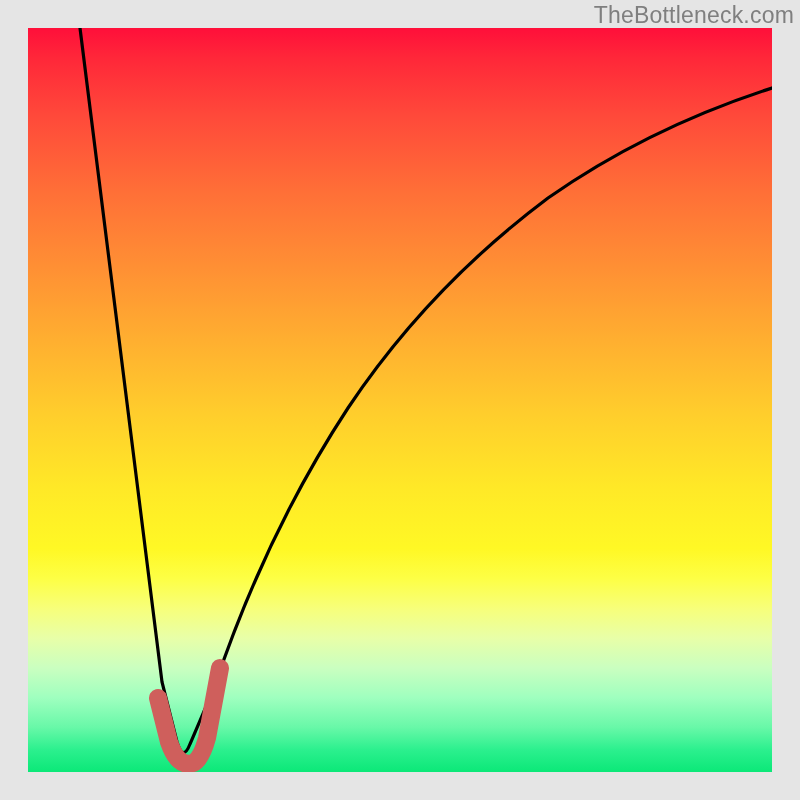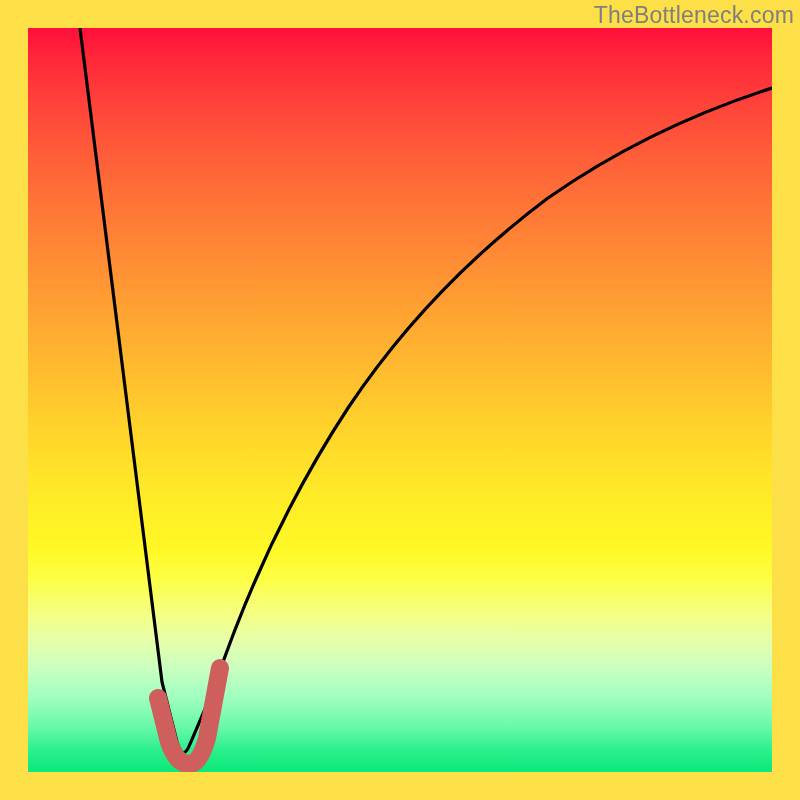--- a/index.html
+++ b/index.html
@@ -8,21 +8,21 @@
     width: 800px;
     height: 800px;
     overflow: hidden;
     background: #000;
     font-family: Arial, Helvetica, sans-serif;
   }
   .frame {
     position: relative;
     width: 800px;
     height: 800px;
-    background: #fde047;
+    background: #e5e5e5;
   }
   .plot-area {
     position: absolute;
     left: 28px;
     top: 28px;
     width: 744px;
     height: 744px;
     
     background: linear-gradient(to bottom,
       #ff0f3a 0%,

